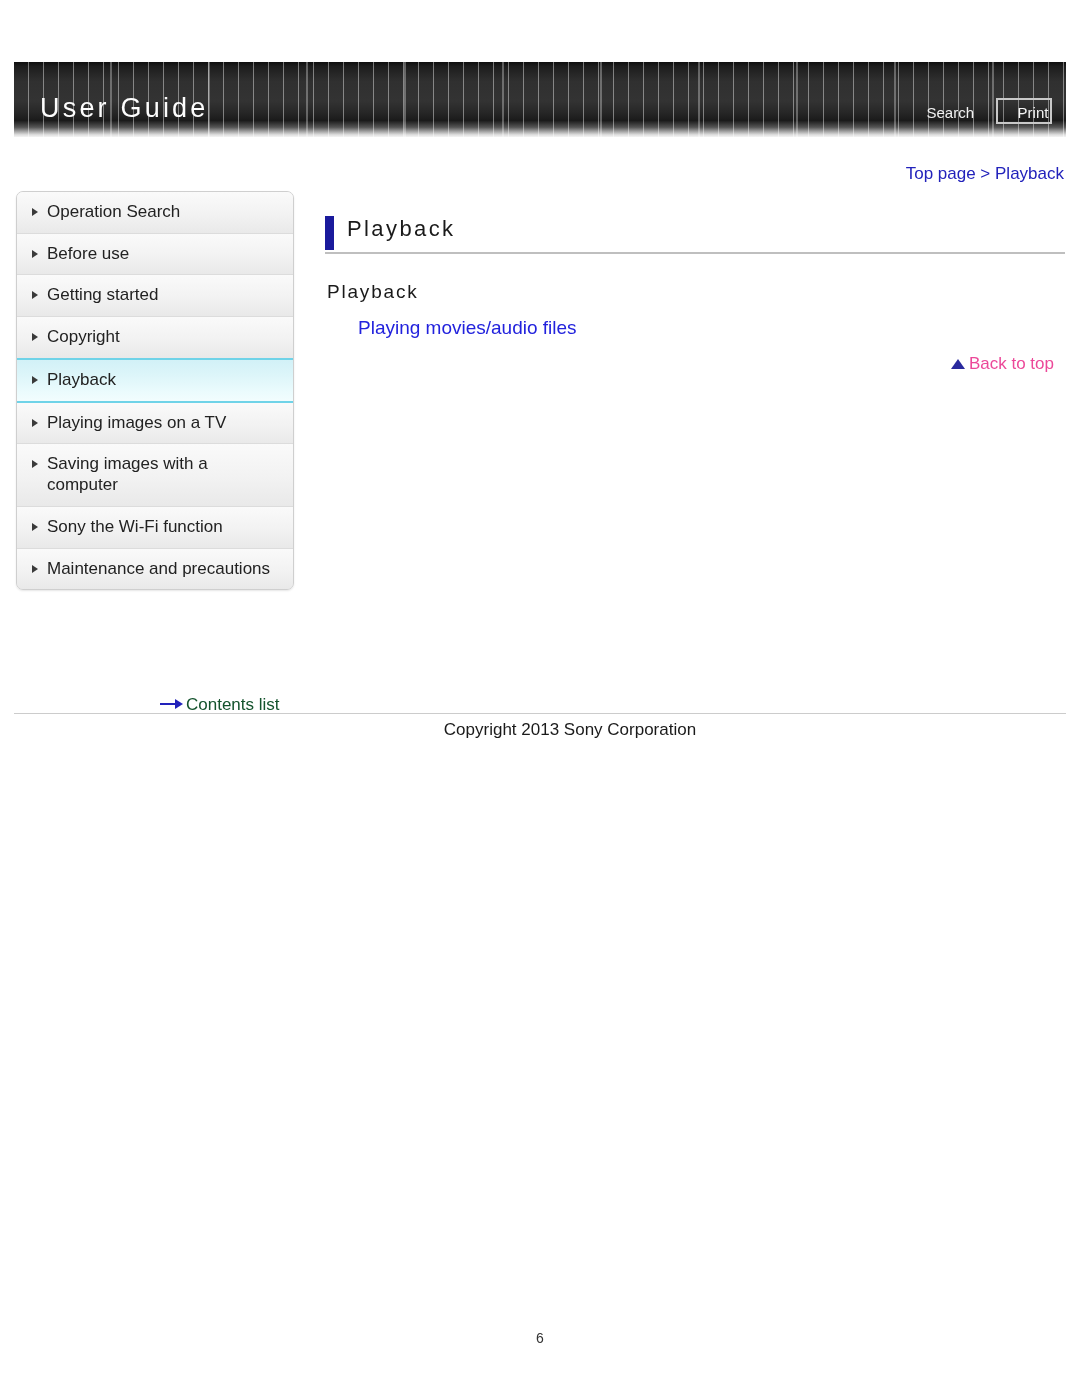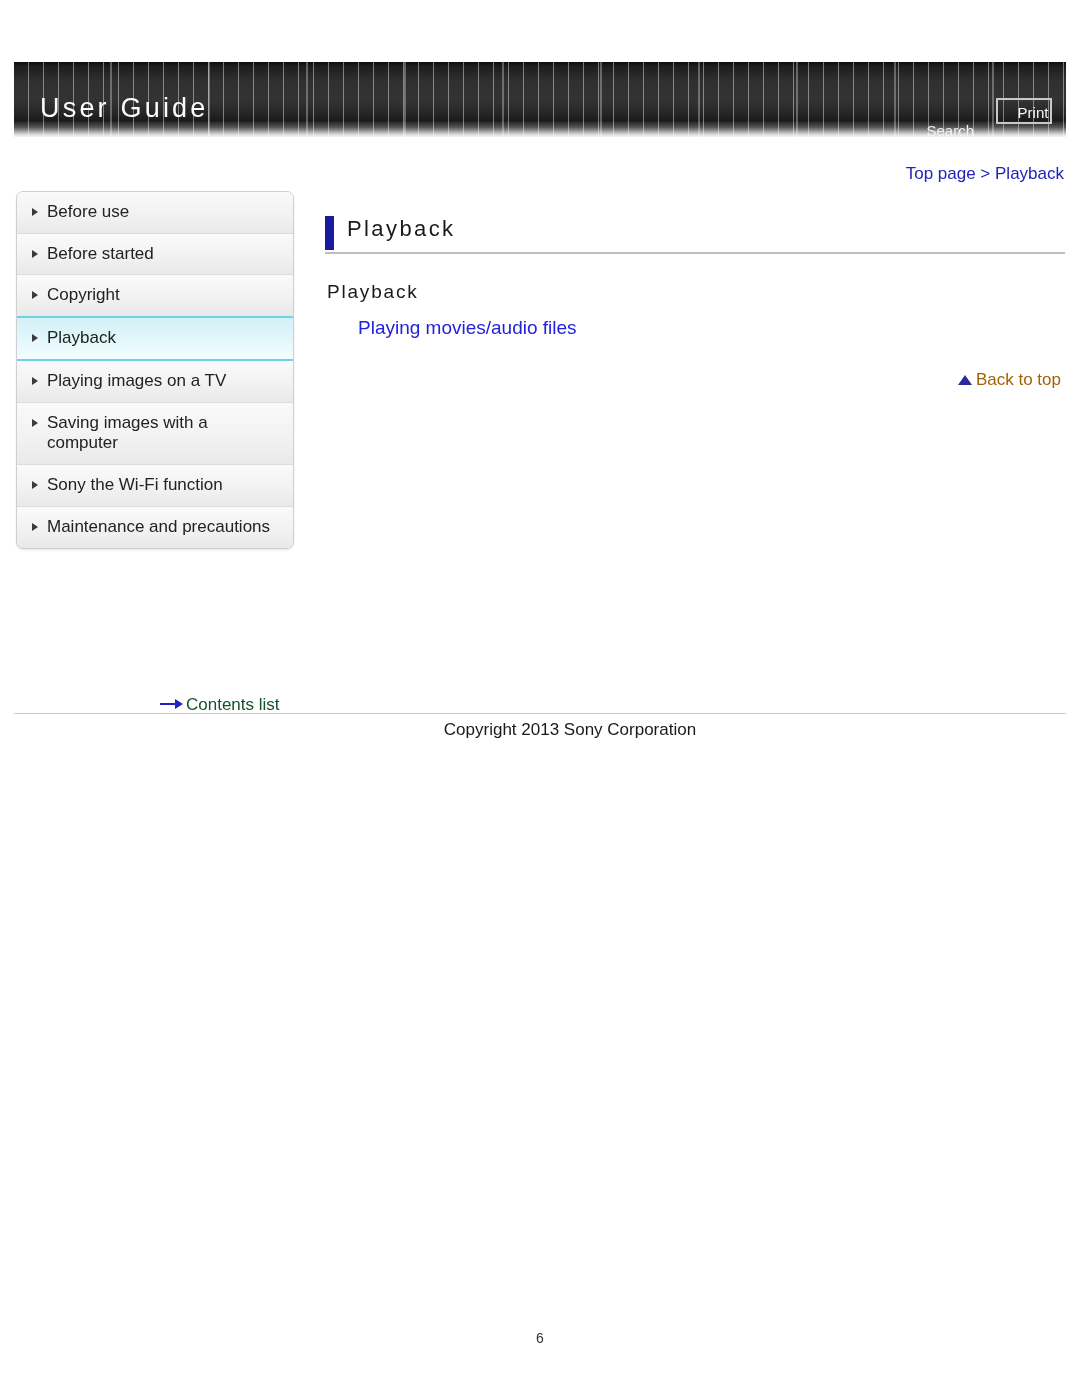--- a/index.html
+++ b/index.html
@@ -71,21 +71,20 @@
     white-space: nowrap;
   }
   .header-search {
     position: absolute;
     right: 92px;
     top: 42px;
     font-size: 15px;
     color: #f2f2f2;
     z-index: 5;
     white-space: nowrap;
-    margin-top: 18px;
   }
   .header-print {
     position: absolute;
     right: 14px;
     top: 36px;
     width: 56px;
     height: 26px;
     line-height: 26px;
     text-align: center;
     border: 2px solid #c9c9c9;
@@ -218,26 +217,25 @@
   .topic-link {
     position: absolute;
     left: 358px;
     top: 317px;
     font-size: 19px;
     color: #2222dd;
     white-space: nowrap;
   }
   .back-to-top {
     position: absolute;
-    right: 19px;
+    right: 26px;
     top: 354px;
     font-size: 17px;
-    color: #a16207;
-    white-space: nowrap;
-    margin-top: 16px;
+    color: #ec4899;
+    white-space: nowrap;
   }
   .back-arrow {
     display: inline-block;
     width: 0; height: 0;
     border-bottom: 10px solid #2a2a9e;
     border-left: 7px solid transparent;
     border-right: 7px solid transparent;
     vertical-align: middle;
     margin-right: 4px;
     position: relative;
@@ -280,25 +278,29 @@
   <div class="header-stripes"></div>
   <div class="header-stripes2"></div>
   <div class="guide-title">User Guide</div>
   <div class="header-search">Search</div>
   <div class="header-print">Print</div>
 </div>
 
 <div class="sidebar">
   <div class="nav-item">
     <span class="bullet"></span>
+    <span>Operation Search</span>
+  </div>
+  <div class="nav-item">
+    <span class="bullet"></span>
     <span>Before use</span>
   </div>
   <div class="nav-item">
     <span class="bullet"></span>
-    <span>Before started</span>
+    <span>Getting started</span>
   </div>
   <div class="nav-item">
     <span class="bullet"></span>
     <span>Copyright</span>
   </div>
   <div class="nav-item active">
     <span class="bullet"></span>
     <span>Playback</span>
   </div>
   <div class="nav-item">

